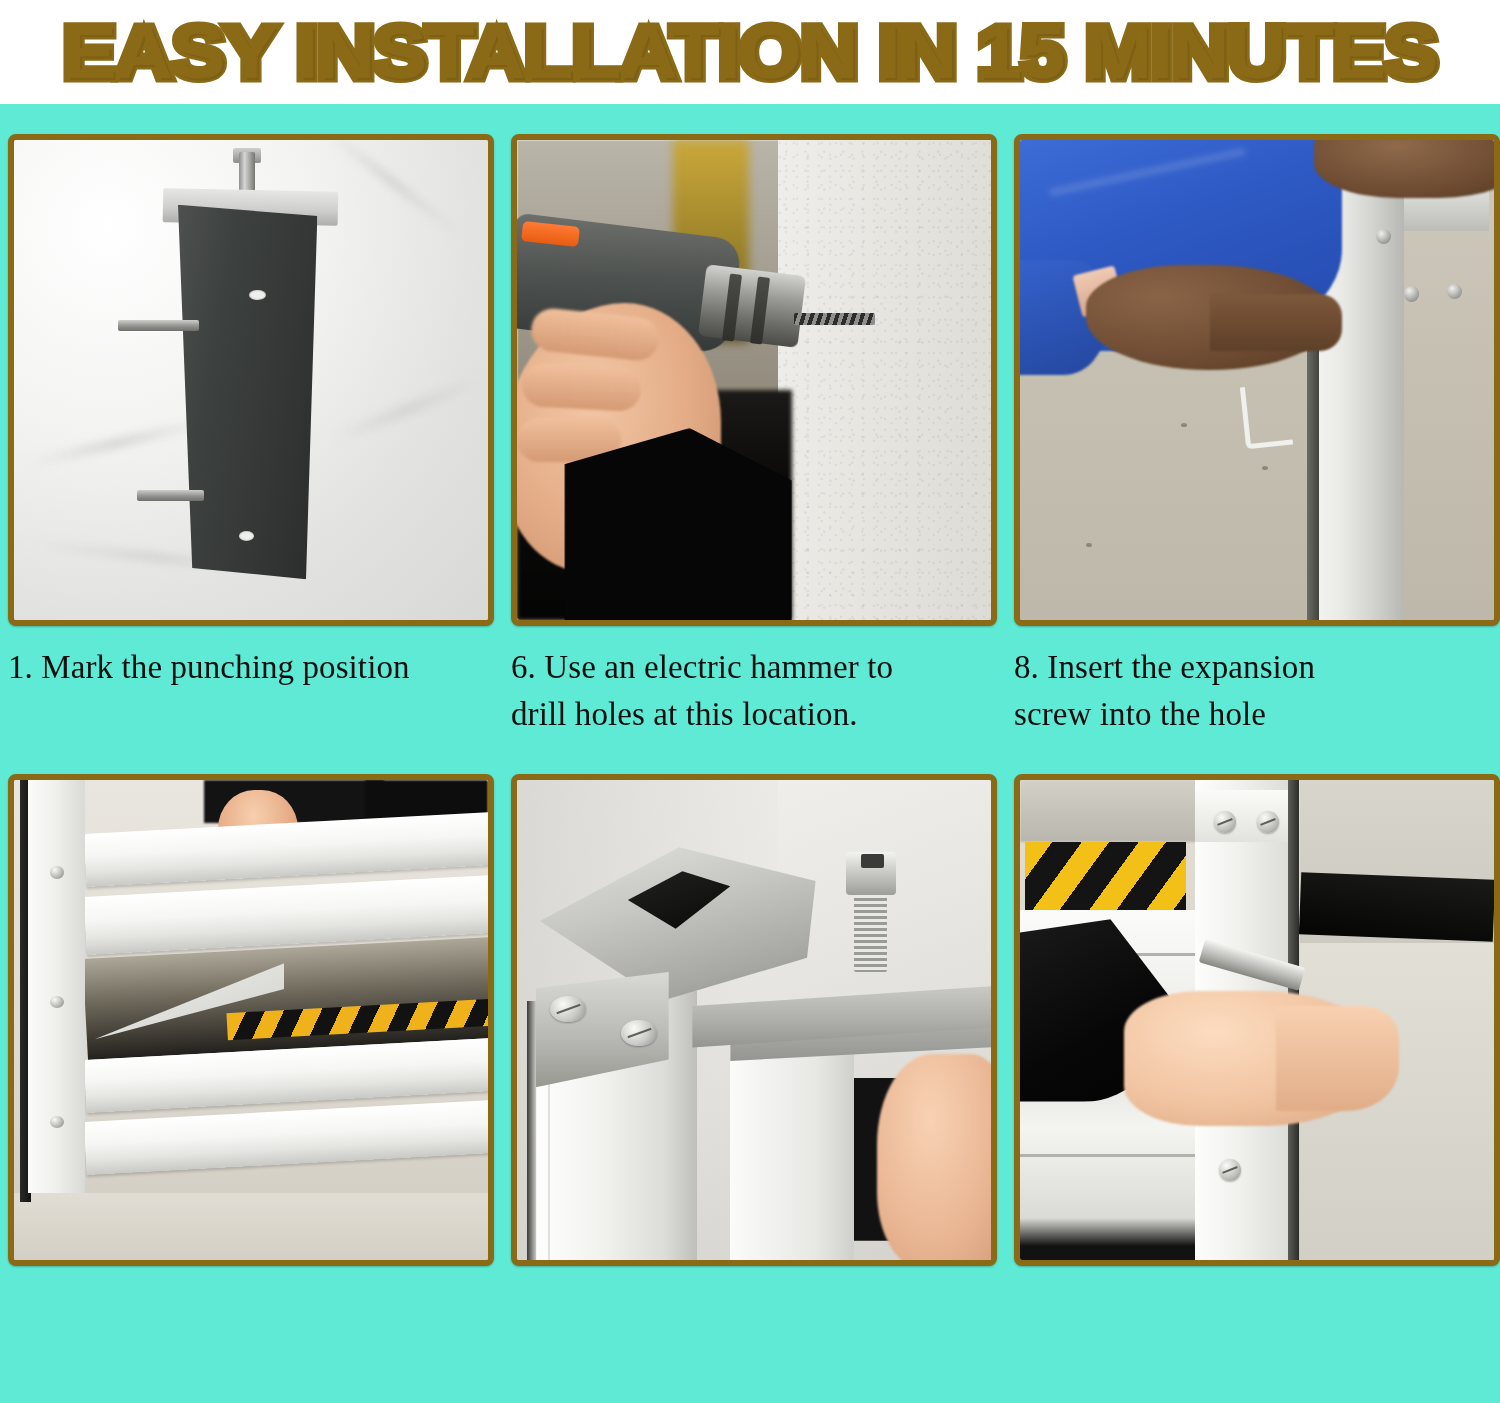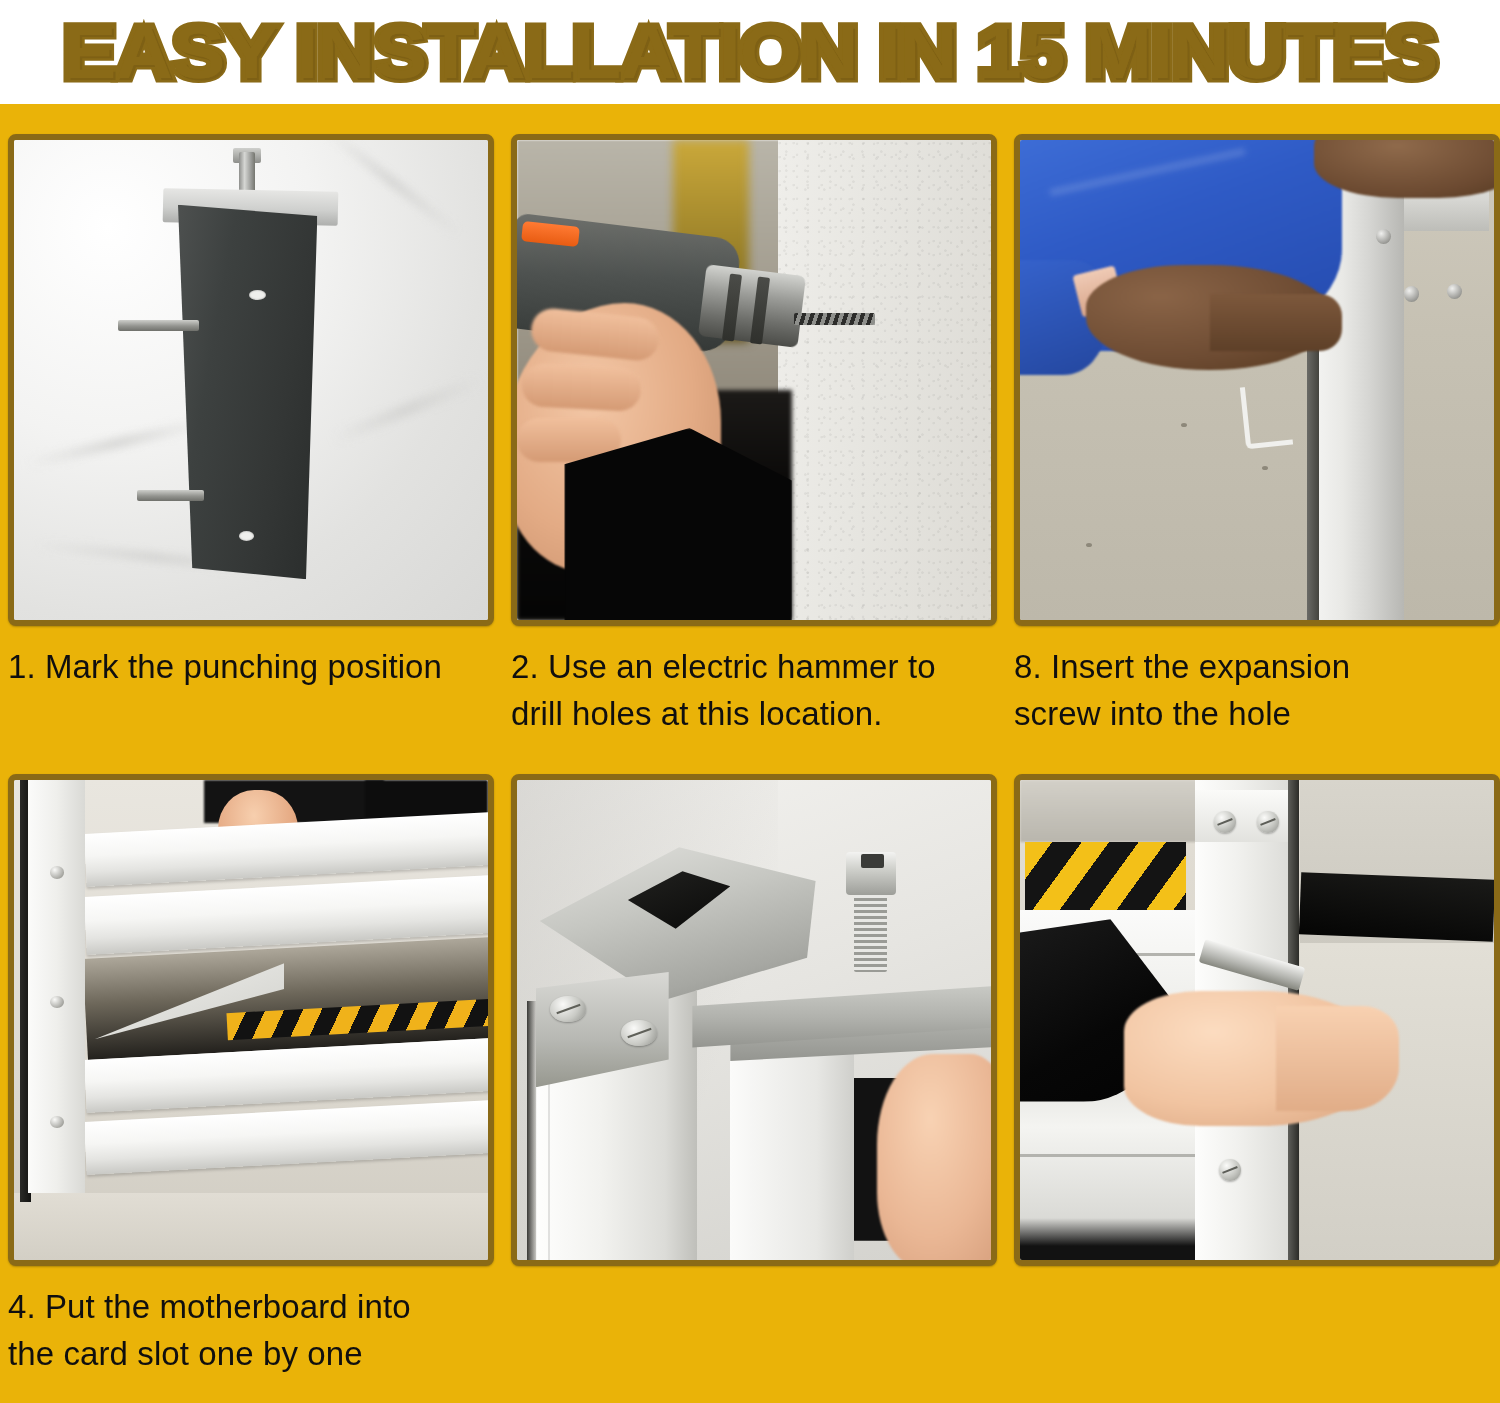--- a/index.html
+++ b/index.html
@@ -3,21 +3,21 @@
 <meta charset="utf-8">
 <style>
   * { margin:0; padding:0; box-sizing:border-box; }
   html, body {
     width:1500px; height:1403px;
     background:#ffffff;
     font-family:"Liberation Sans", sans-serif;
     overflow:hidden;
   }
 
-  .page { position:relative; width:1500px; height:1403px; background:#eab308; }
+  .page { position:relative; width:1500px; height:1403px; background:#5eead4; }
 
   
   .banner {
     position:absolute; left:0; top:0; width:1500px; height:104px;
     display:flex; align-items:center; justify-content:center;
     background:#ffffff;
   }
   .banner-title {
     font-family:"Liberation Sans", sans-serif;
     font-size:74px;
@@ -39,21 +39,21 @@
   .grid {
     position:absolute; left:8px; top:134px;
     width:1484px; height:1262px;
     display:grid;
     grid-template-columns: 486px 486px 486px;
     grid-template-rows: 500px 140px 500px 122px;
     column-gap:17px;
   }
   .cell-img { grid-row: 1; }
   .cell-img.r2 { grid-row: 3; }
-  .cell-cap { grid-row: 2; }
+  .cell-cap { grid-row: 2; font-family: Liberation Serif, serif; }
   .cell-cap.r2 { grid-row: 4; }
 
   .frame {
     width:486px; height:492px;
     border:6px solid #8a6a17;
     border-radius:8px;
     overflow:hidden;
     position:relative;
     background:#dcdcdc;
     box-shadow:0 1px 2px rgba(0,0,0,.25);
@@ -551,21 +551,21 @@
             <div class="floor-sp3"></div>
         </div>
       </div>
     </div>
 
     <div class="cell-cap">
       <div class="caption">1. Mark the punching position</div>
     </div>
 
     <div class="cell-cap">
-      <div class="caption">2. Use an electric hammer to
+      <div class="caption">6. Use an electric hammer to
 drill holes at this location.</div>
     </div>
 
     <div class="cell-cap">
       <div class="caption">8. Insert the expansion
 screw into the hole</div>
     </div>
 
     <div class="cell-img r2">
       <div class="frame">
@@ -633,21 +633,17 @@
           <div class="arm"></div>
             <div class="fingers"></div>
           <div class="driver"></div>
           <div class="s1"></div>
             <div class="s2"></div>
             <div class="s3"></div>
         </div>
       </div>
     </div>
 
-    <div class="cell-cap r2">
-      <div class="caption">4. Put the motherboard into
-the card slot one by one</div>
-    </div>
 
 
 
   </div>
 </div>
 
 </body></html>

